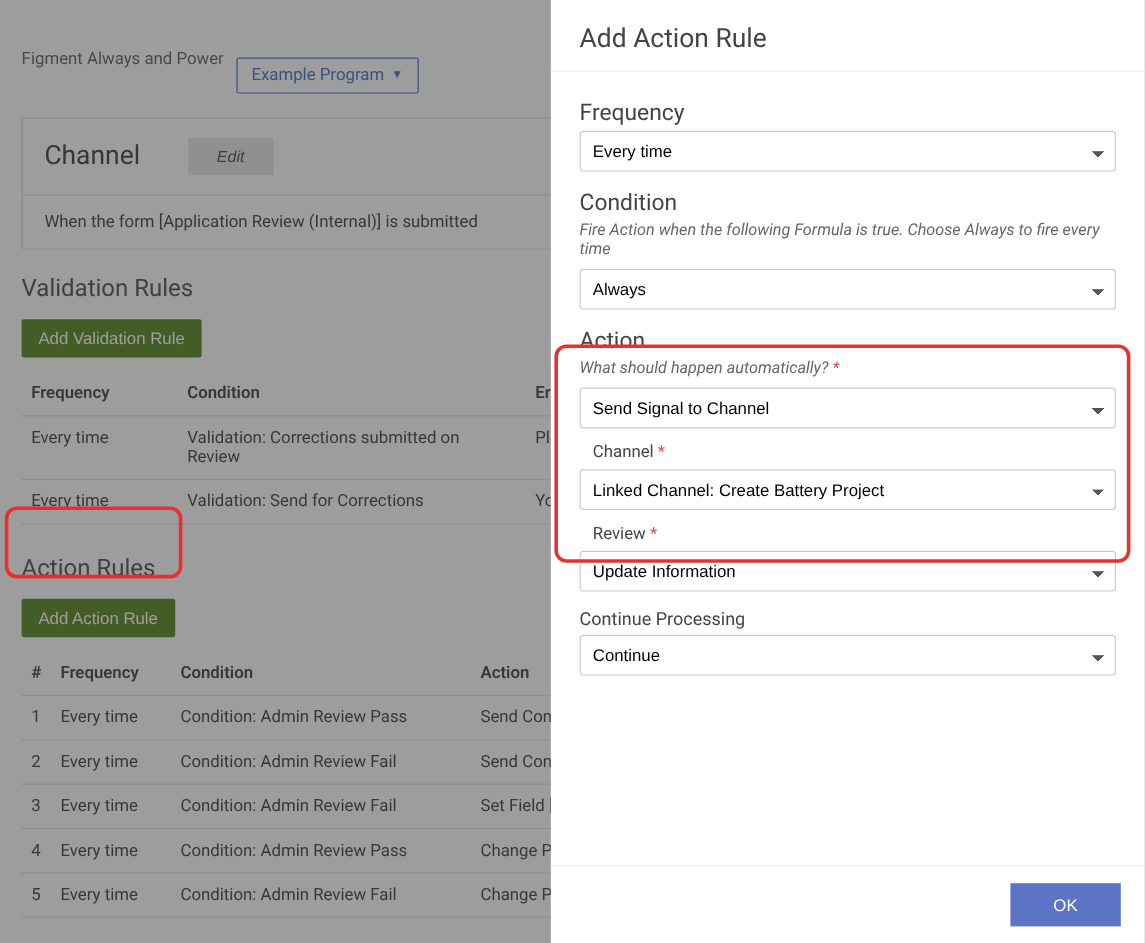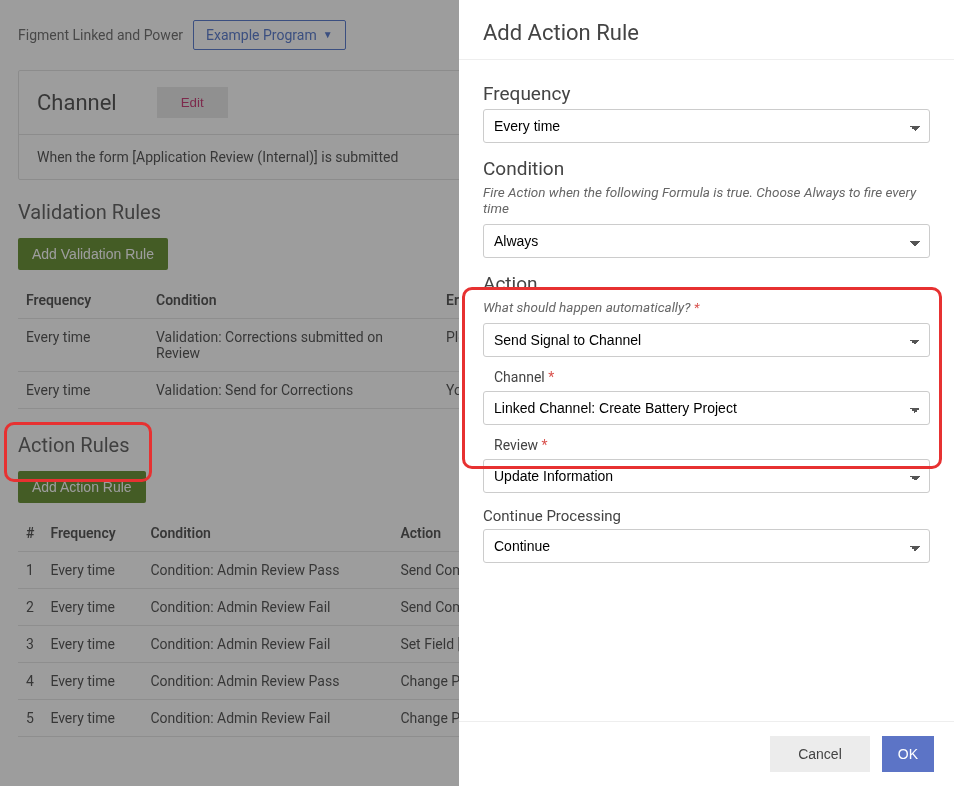--- a/index.html
+++ b/index.html
@@ -30,41 +30,43 @@
   .bc-pill {
     border: 1px solid #3b63c4;
     color: #3b63c4;
     padding: 6px 12px;
     border-radius: 2px;
     font-size: 14px;
     display: inline-flex;
     align-items: center;
     gap: 6px;
     cursor: pointer;
+    margin-top: 28px;
   }
   .caret { font-size: 10px; line-height: 1; }
   .card {
     border: 1px solid #ddd;
     border-radius: 2px;
     margin-bottom: 20px;
   }
   .card-header {
     display: flex;
     align-items: center;
     gap: 40px;
     padding: 16px 18px;
     border-bottom: 1px solid #ddd;
   }
   .card-title { font-size: 22px; font-weight: 400; color: #333; }
   .btn-grey {
     background: #e4e4e4;
     border: none;
     padding: 8px 24px;
-    color: #be185d;
-    cursor: pointer;
+    color: #404040;
+    cursor: pointer;
+    font-style: italic;
   }
   .card-body { padding: 14px 18px; color: #333; }
   .section-title { font-size: 20px; font-weight: 400; margin: 10px 0 14px; color: #444; }
   .btn-primary {
     background: #4d7c0f;
     color: #fff;
     border: none;
     padding: 8px 14px;
     font-size: 14px;
     cursor: pointer;
@@ -157,31 +159,31 @@
     border: none;
     padding: 10px 28px;
     cursor: pointer;
     color: #444;
     font-size: 14px;
   }
   .btn-ok {
     background: #5c74c6;
     border: none;
     color: #fff;
-    padding: 10px 16px;
+    padding: 10px 36px;
     cursor: pointer;
     font-size: 14px;
   }
 </style>
 </head>
 <body>
 
 <div class="page">
   <div class="breadcrumbs">
-    <span class="bc-text">Figment Linked and Power</span>
+    <span class="bc-text">Figment Always and Power</span>
     <span class="bc-pill">
       <span>Example Program</span>
       <span class="caret">▼</span>
     </span>
   </div>
 
   <div class="card">
     <div class="card-header">
       <span class="card-title">Channel</span>
       <button class="btn-grey">Edit</button>
@@ -300,18 +302,17 @@
     <select class="msel">
       <option>Update Information</option>
     </select>
 
     <div class="msec-title" style="font-size:15px;">Continue Processing</div>
     <select class="msel">
       <option>Continue</option>
     </select>
   </div>
   <div class="modal-footer">
-    <button class="btn-cancel">Cancel</button>
     <button class="btn-ok">OK</button>
   </div>
 </div>
 
 <div class="action-outline"></div>
 
 </body></html>

